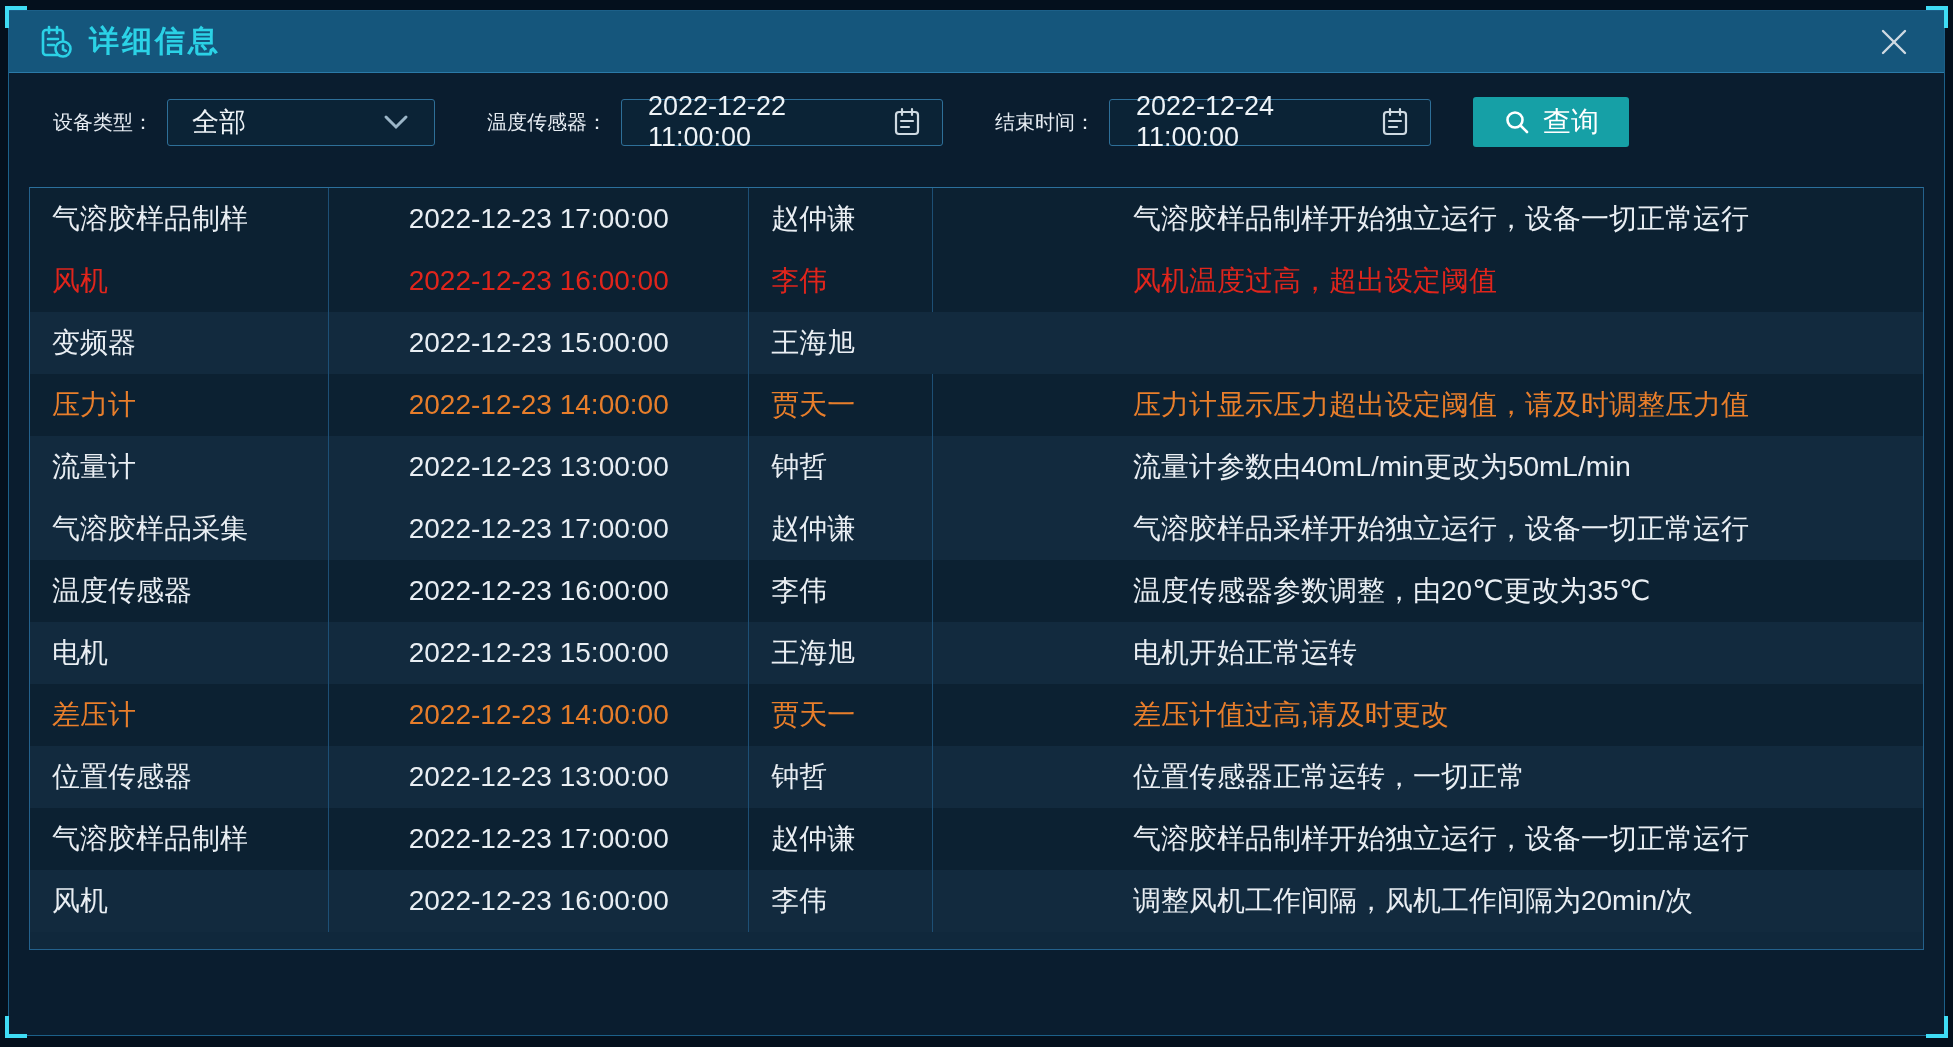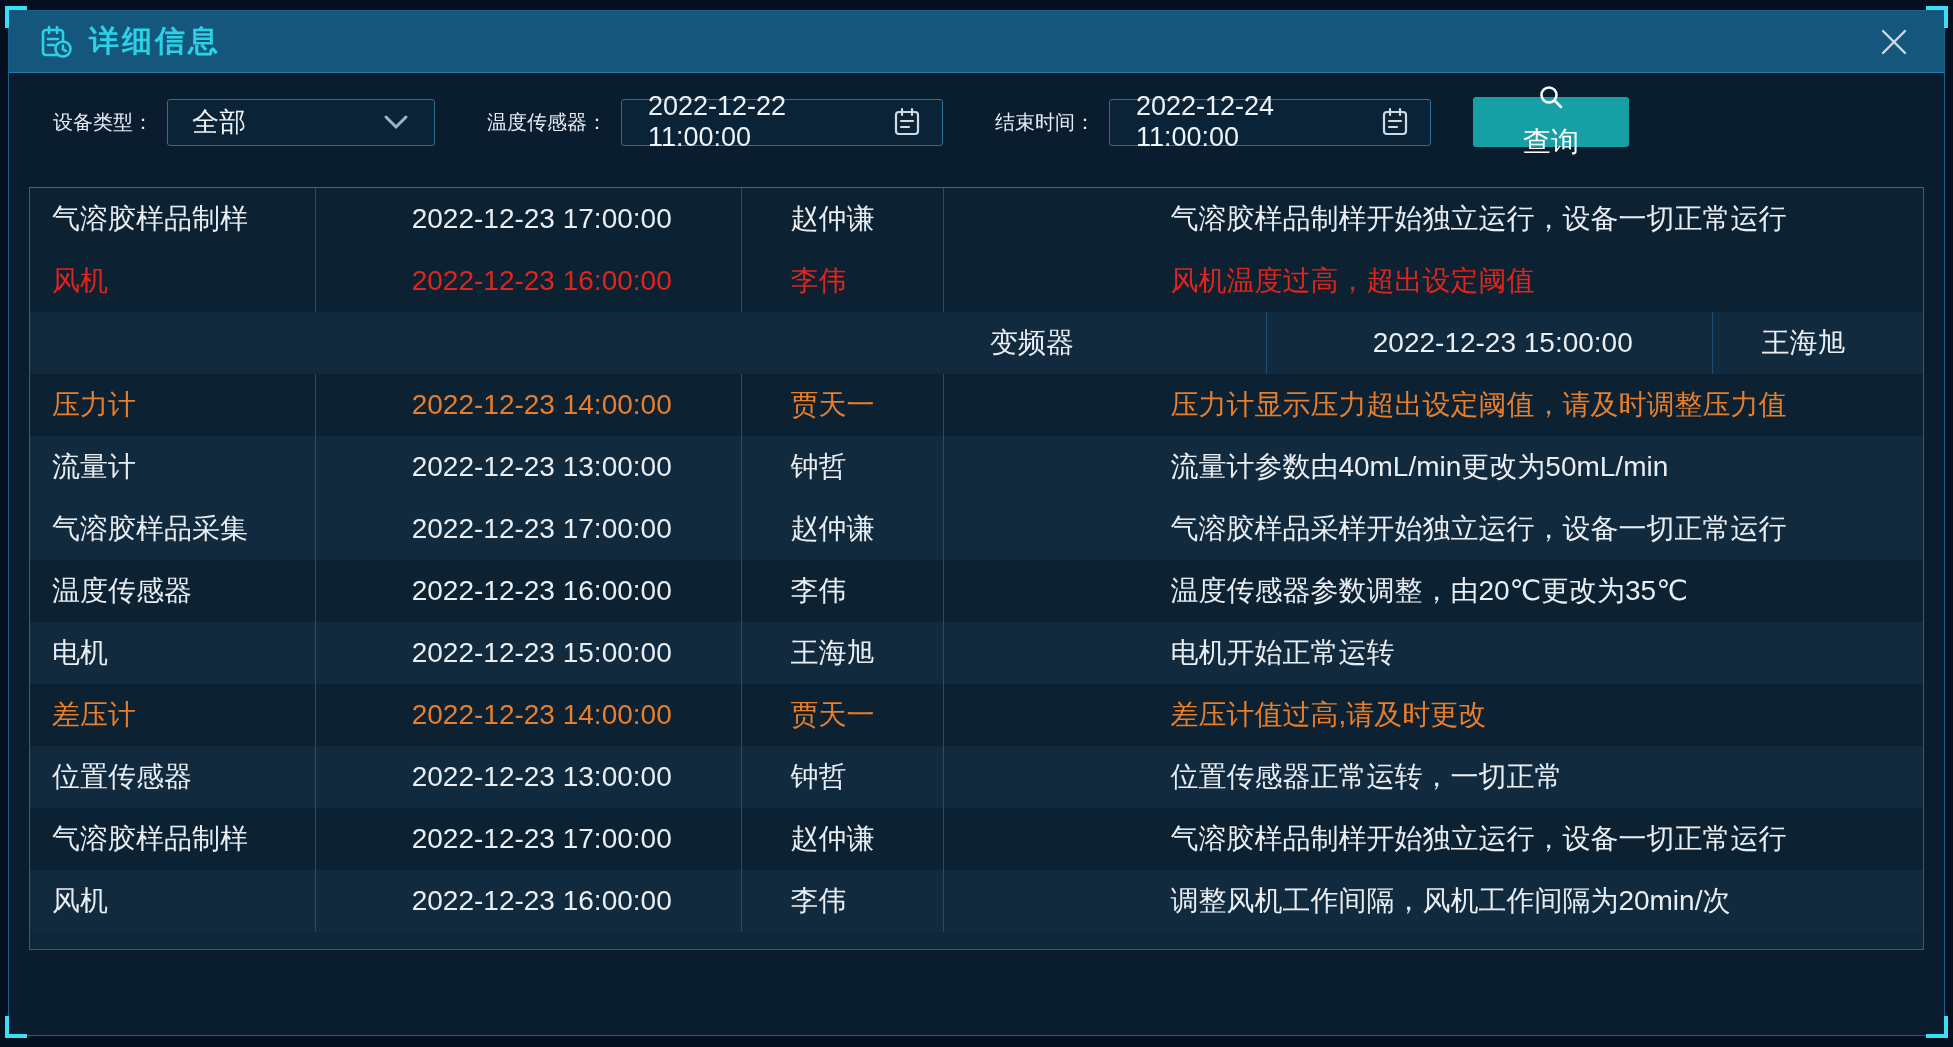--- a/index.html
+++ b/index.html
@@ -41,45 +41,45 @@
     display:flex; align-items:center; font-size:27px; color:#eef3f7; cursor:pointer;
   }
   .select-box { width:268px; margin-left:14px; padding:0 24px; }
   .select-box .chevron { margin-left:auto; }
   .date-box { width:322px; margin-left:14px; padding:0 20px 0 26px;gap:36px; }
   .date-box .cal { margin-left:auto; }
   .gap-lg { width:52px; flex:0 0 auto; }
   .search-btn {
     width:156px; height:50px; margin-left:42px; background:#16a0a6; border-radius:3px;
     display:flex; align-items:center; justify-content:center; gap:12px;
-    color:#ffffff; font-size:28px; cursor:pointer;flex-direction:column;
+    color:#ffffff; font-size:28px; cursor:pointer;
   }
   
   .log-table {
     margin:16px 20px 0 20px; border:1px solid #24618c; border-top:1px solid #2b6f9c;
   }
   .thead { display:flex; height:62px; background:#1a567e; }
   .th {
     display:flex; align-items:center; justify-content:center;
     color:#f2f6fa; font-size:28px; font-weight:700;
     border-right:1px solid #2e6f99; height:100%;
   }
   .th:last-child { border-right:none; }
-  .row { display:flex; height:62px; align-items:stretch;gap:26px; }
+  .row { display:flex; height:62px; align-items:stretch; }
   .cell {
     display:flex; align-items:center; font-size:28px; color:#e9eef3;
     border-right:1px solid #1d4f75; overflow:hidden; white-space:nowrap;
   }
   .cell:last-child { border-right:none; }
   .col-0 { width:15.8%; padding-left:22px; }
   .col-1 { width:22.2%; justify-content:center; }
   .col-2 { width:9.7%;  padding-left:22px; }
   .col-3 { width:52.3%; padding-left:200px; }
   .band-dark  { background:#0c2132; }
-  .band-light { background:#122a3e;justify-content:flex-end; }
+  .band-light { background:#122a3e; }
   .row.c-red .cell    { color:#e0251c; }
   .row.c-orange .cell { color:#e87e2b; }
   .partial-row { height:17px; background:#10283c; }
   svg { display:block; }
 </style>
 </head>
 <body>
 
 <div class="corner tl"></div>
 <div class="corner tr"></div>

